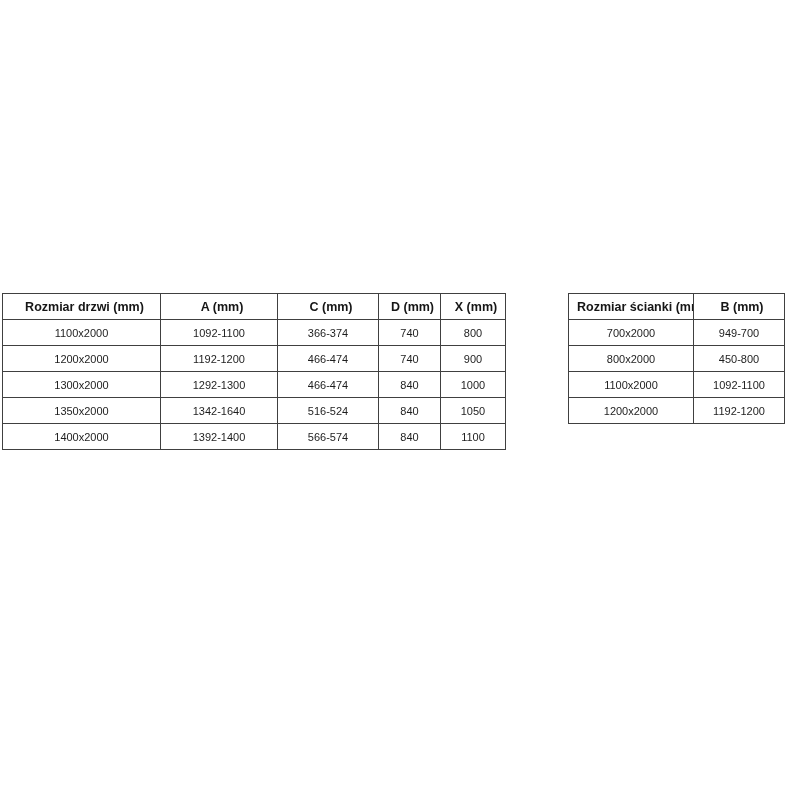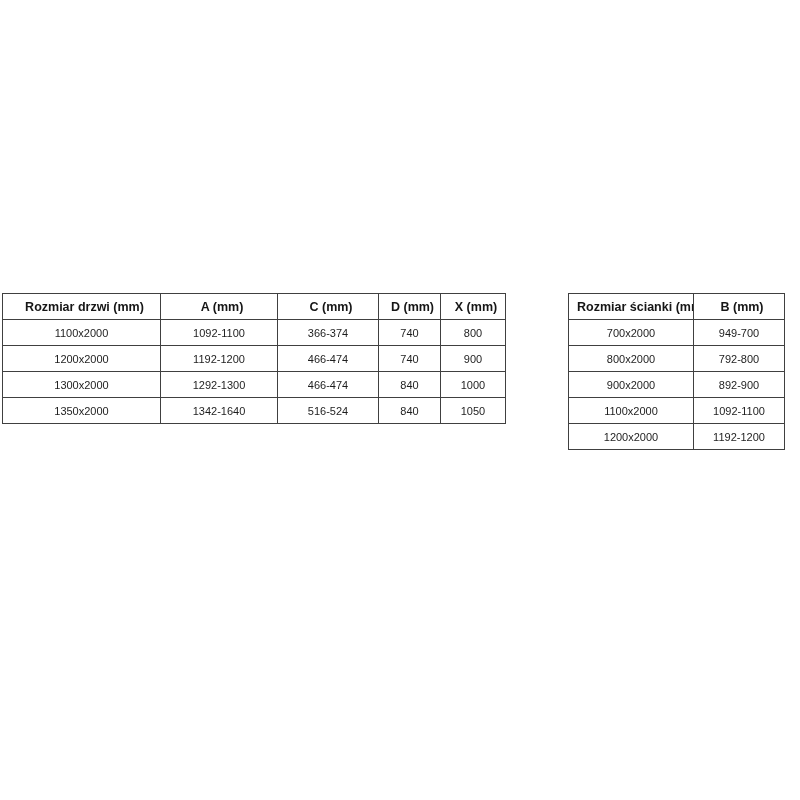--- a/index.html
+++ b/index.html
@@ -92,20 +92,27 @@
           <td>840</td>
           <td>1000</td>
         </tr>
         <tr>
           <td>1350x2000</td>
           <td>1342-1640</td>
           <td>516-524</td>
           <td>840</td>
           <td>1050</td>
         </tr>
+        <tr>
+          <td>1400x2000</td>
+          <td>1392-1400</td>
+          <td>566-574</td>
+          <td>840</td>
+          <td>1100</td>
+        </tr>
       </tbody>
     </table>
 
   <table class="spec" id="wall-table">
     <colgroup>
       <col style="width:125px">
       <col style="width:91px">
     </colgroup>
   <thead>
         <tr>
@@ -113,25 +120,21 @@
           <th>B (mm)</th>
         </tr>
       </thead>
       <tbody>
         <tr>
           <td>700x2000</td>
           <td>949-700</td>
         </tr>
         <tr>
           <td>800x2000</td>
-          <td>792-800</td>
-        </tr>
-        <tr>
-          <td>900x2000</td>
-          <td>892-900</td>
+          <td>450-800</td>
         </tr>
         <tr>
           <td>1100x2000</td>
           <td>1092-1100</td>
         </tr>
         <tr>
           <td>1200x2000</td>
           <td>1192-1200</td>
         </tr>
       </tbody>

